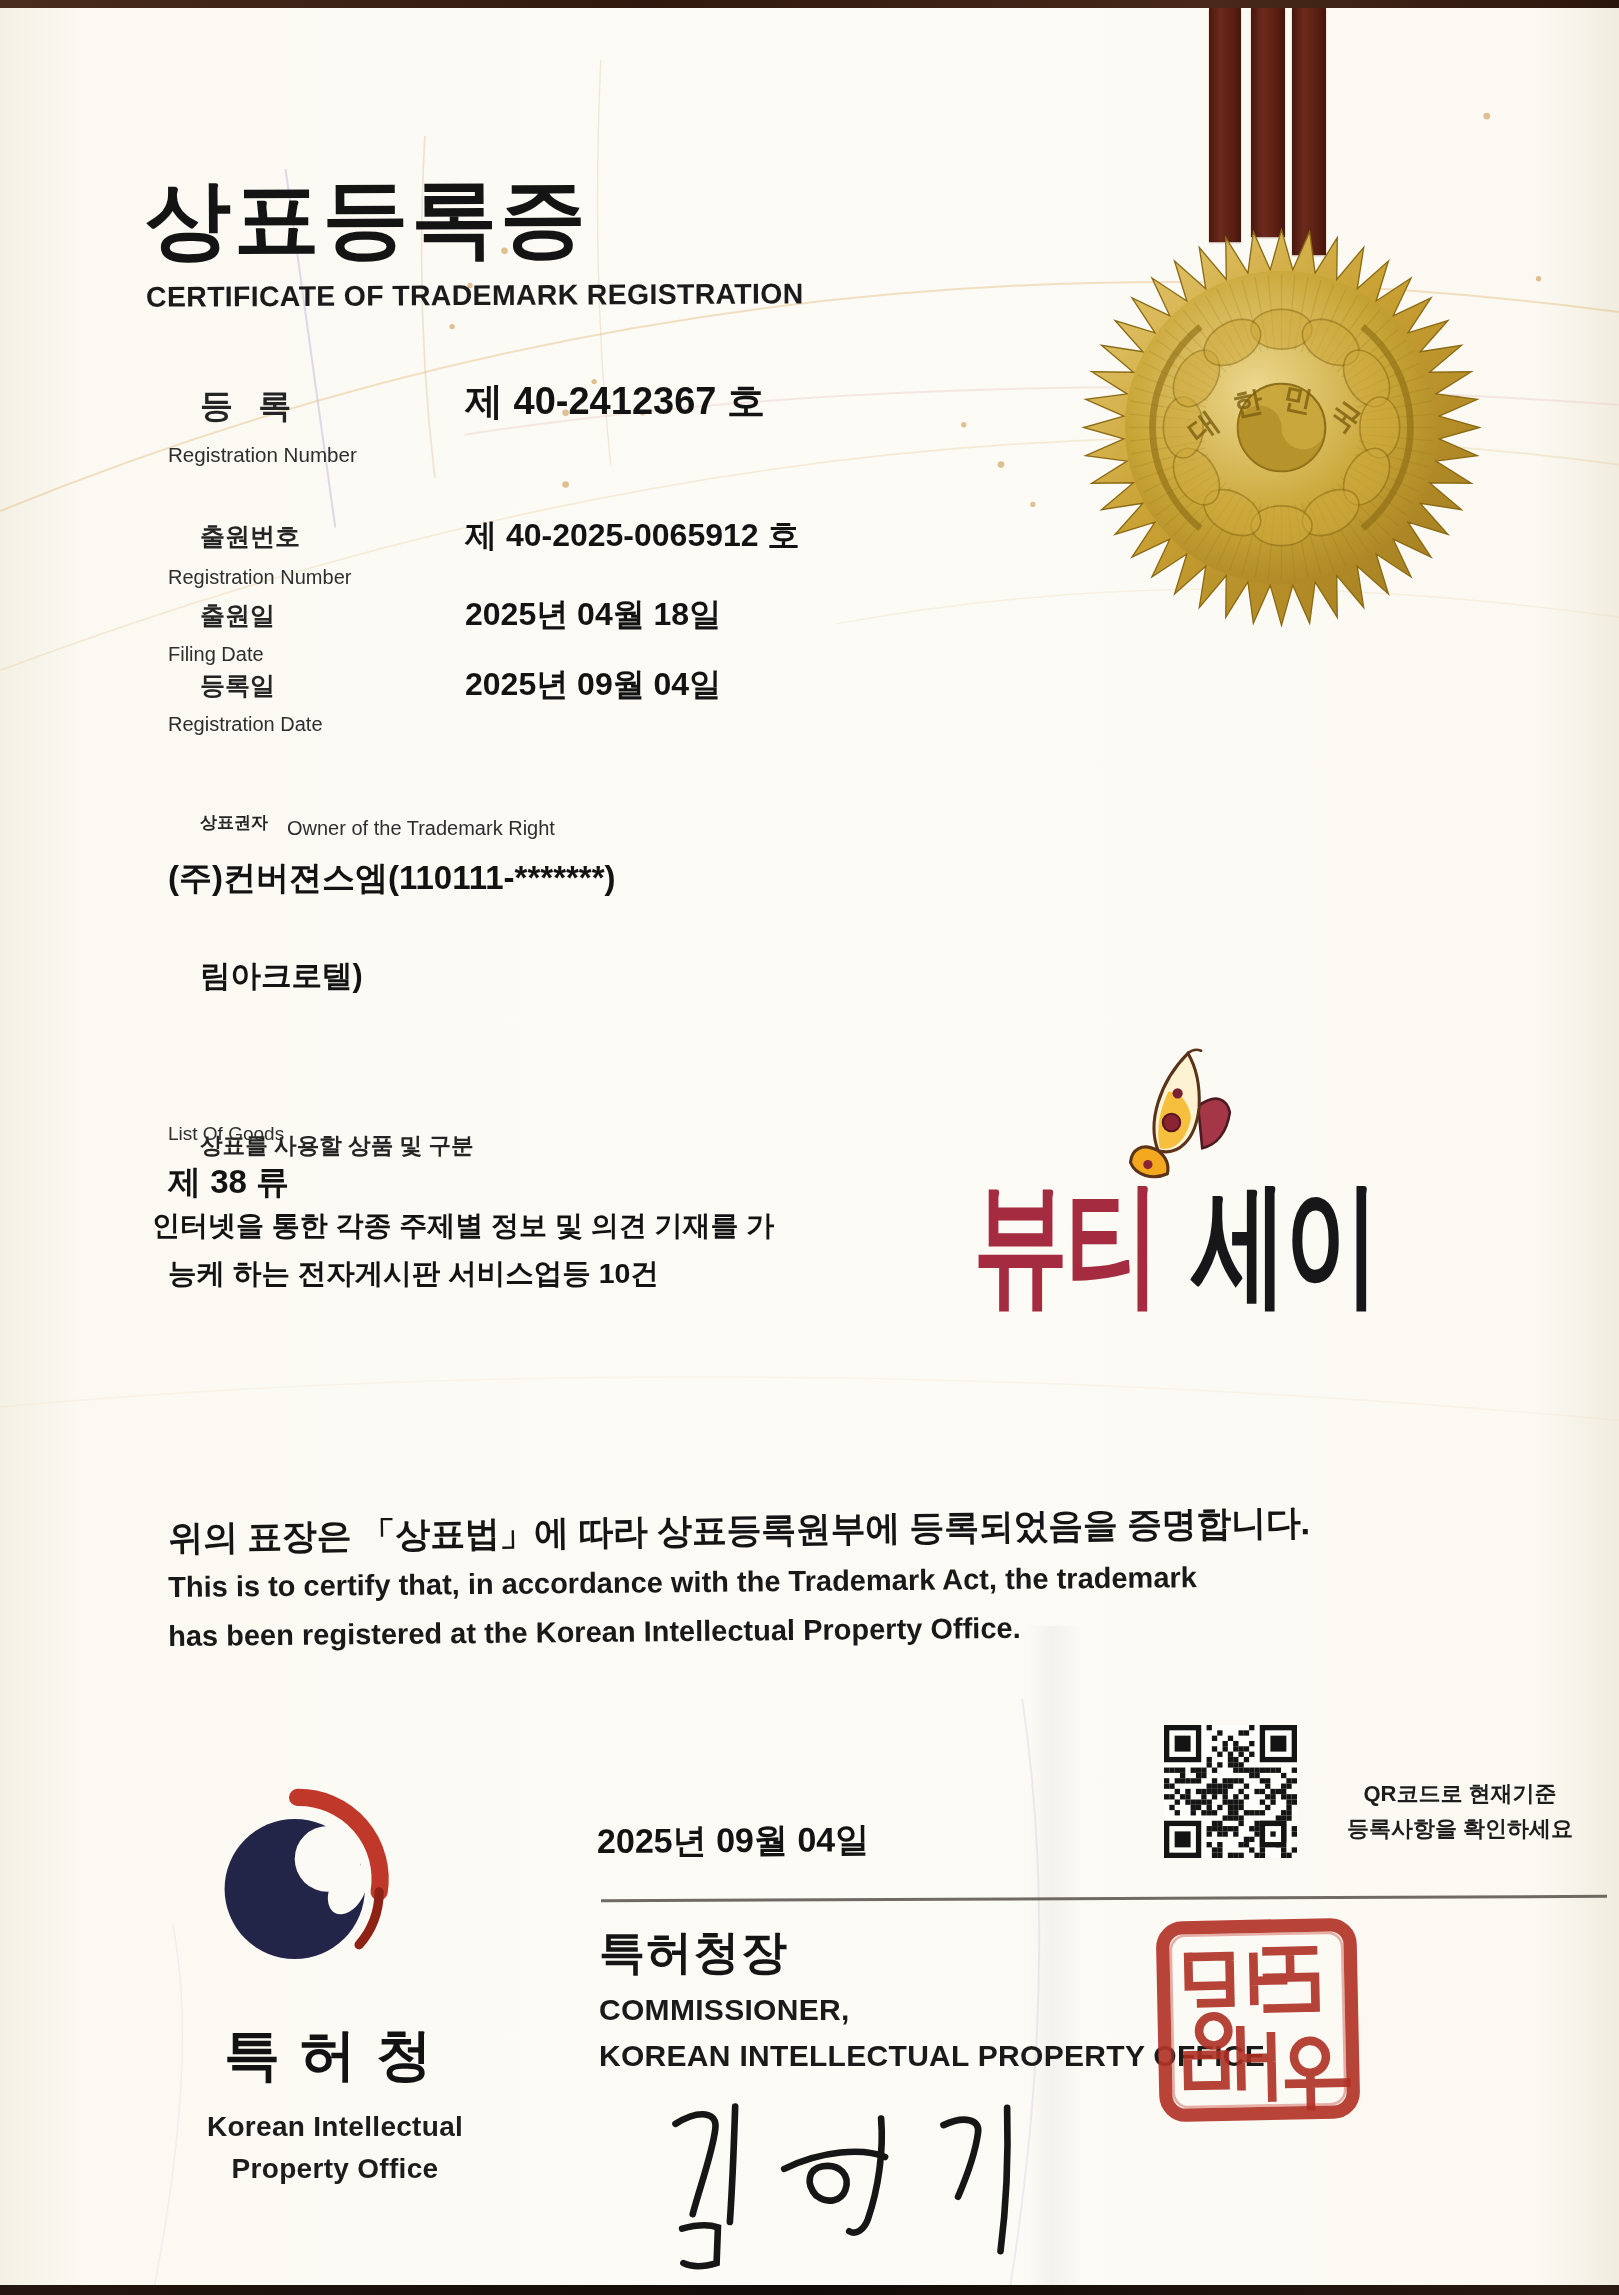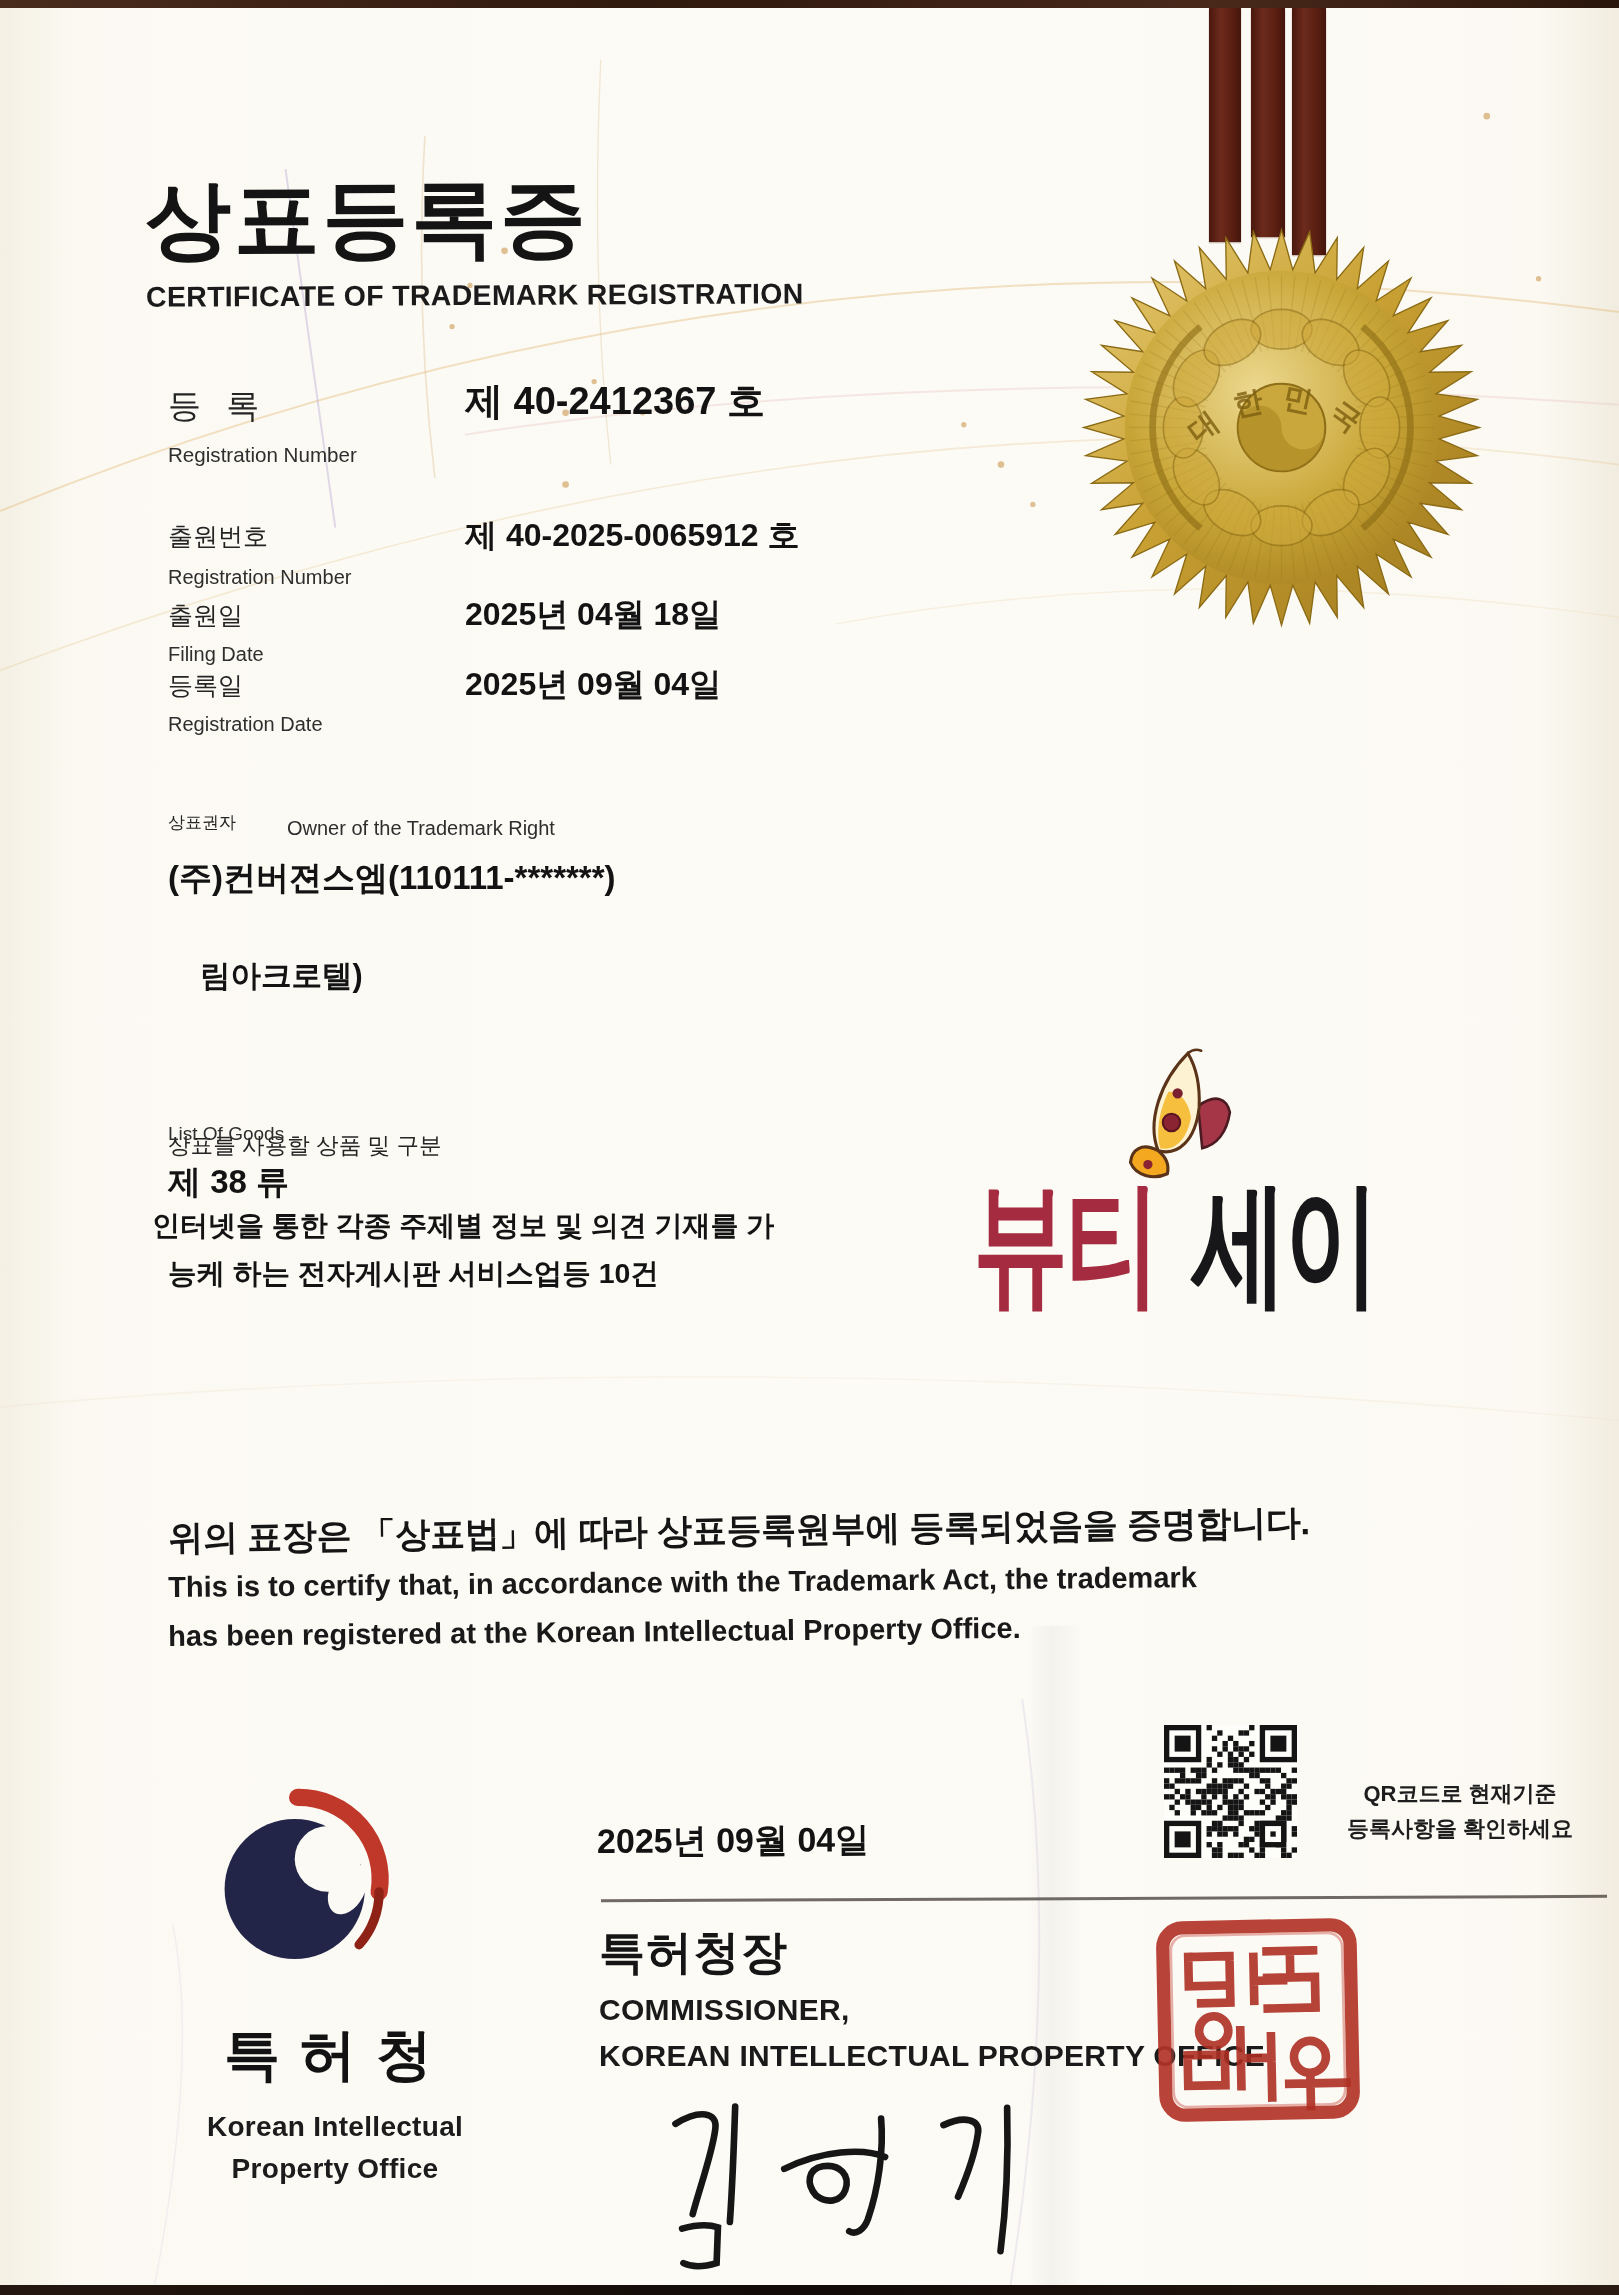--- a/index.html
+++ b/index.html
@@ -15,21 +15,21 @@
   .pre{white-space:pre;}
   .nowrap{white-space:nowrap;}
   
   #top-bar{left:0;top:0;width:1619px;height:8px;background:linear-gradient(90deg,#4a2c1c,#30190e 40%,#48291a 75%,#2b160c);z-index:7;}
   #bottom-bar{left:0;top:2285px;width:1619px;height:10.6px;background:linear-gradient(90deg,#241610,#120b07 50%,#2a1a12);z-index:7;}
   
   .ribbon{top:8px;background:linear-gradient(90deg,#4a170e,#6b2a1c 35%,#5c2012 70%,#45150c);box-shadow:0 1.3px 1.3px rgba(60,20,10,.35);}
   
   .title-ko{font-size:86px;font-weight:800;letter-spacing:2.7px;color:#141414;}
   .title-en{font-size:28.5px;font-weight:700;color:#1b1b1b;letter-spacing:0.3px;}
-  .klabel{font-weight:400;color:#242424;}
+  .klabel{font-weight:700;color:#242424;margin-left:32px;}
   .elabel{color:#2e2e2e;}
   .val{font-weight:700;color:#131313;}
   .statement-ko{font-size:35px;font-weight:700;color:#151515;letter-spacing:-0.3px;transform:rotate(-.8deg);transform-origin:left top;}
   .statement-en{font-size:29px;font-weight:700;color:#191919;transform:rotate(-.55deg);transform-origin:left top;}
   .mark-word{font-size:136px;font-weight:800;line-height:1;transform:scaleX(.70);transform-origin:left top;letter-spacing:-4px;}
   #rule-line{left:601px;top:1897px;width:1006px;height:2.7px;background:#57504a;transform:rotate(-.25deg);opacity:.85;}
   .qr-note{font-size:22px;color:#1d1d1d;line-height:1.6;text-align:center;font-weight:600;}
   .commish-ko{font-size:46px;font-weight:800;letter-spacing:1.3px;color:#151515;}
   .commish-en{font-size:30px;font-weight:700;color:#1a1a1a;letter-spacing:0.3px;}
   .kipo-ko{font-size:56px;font-weight:800;letter-spacing:20px;color:#121212;}

